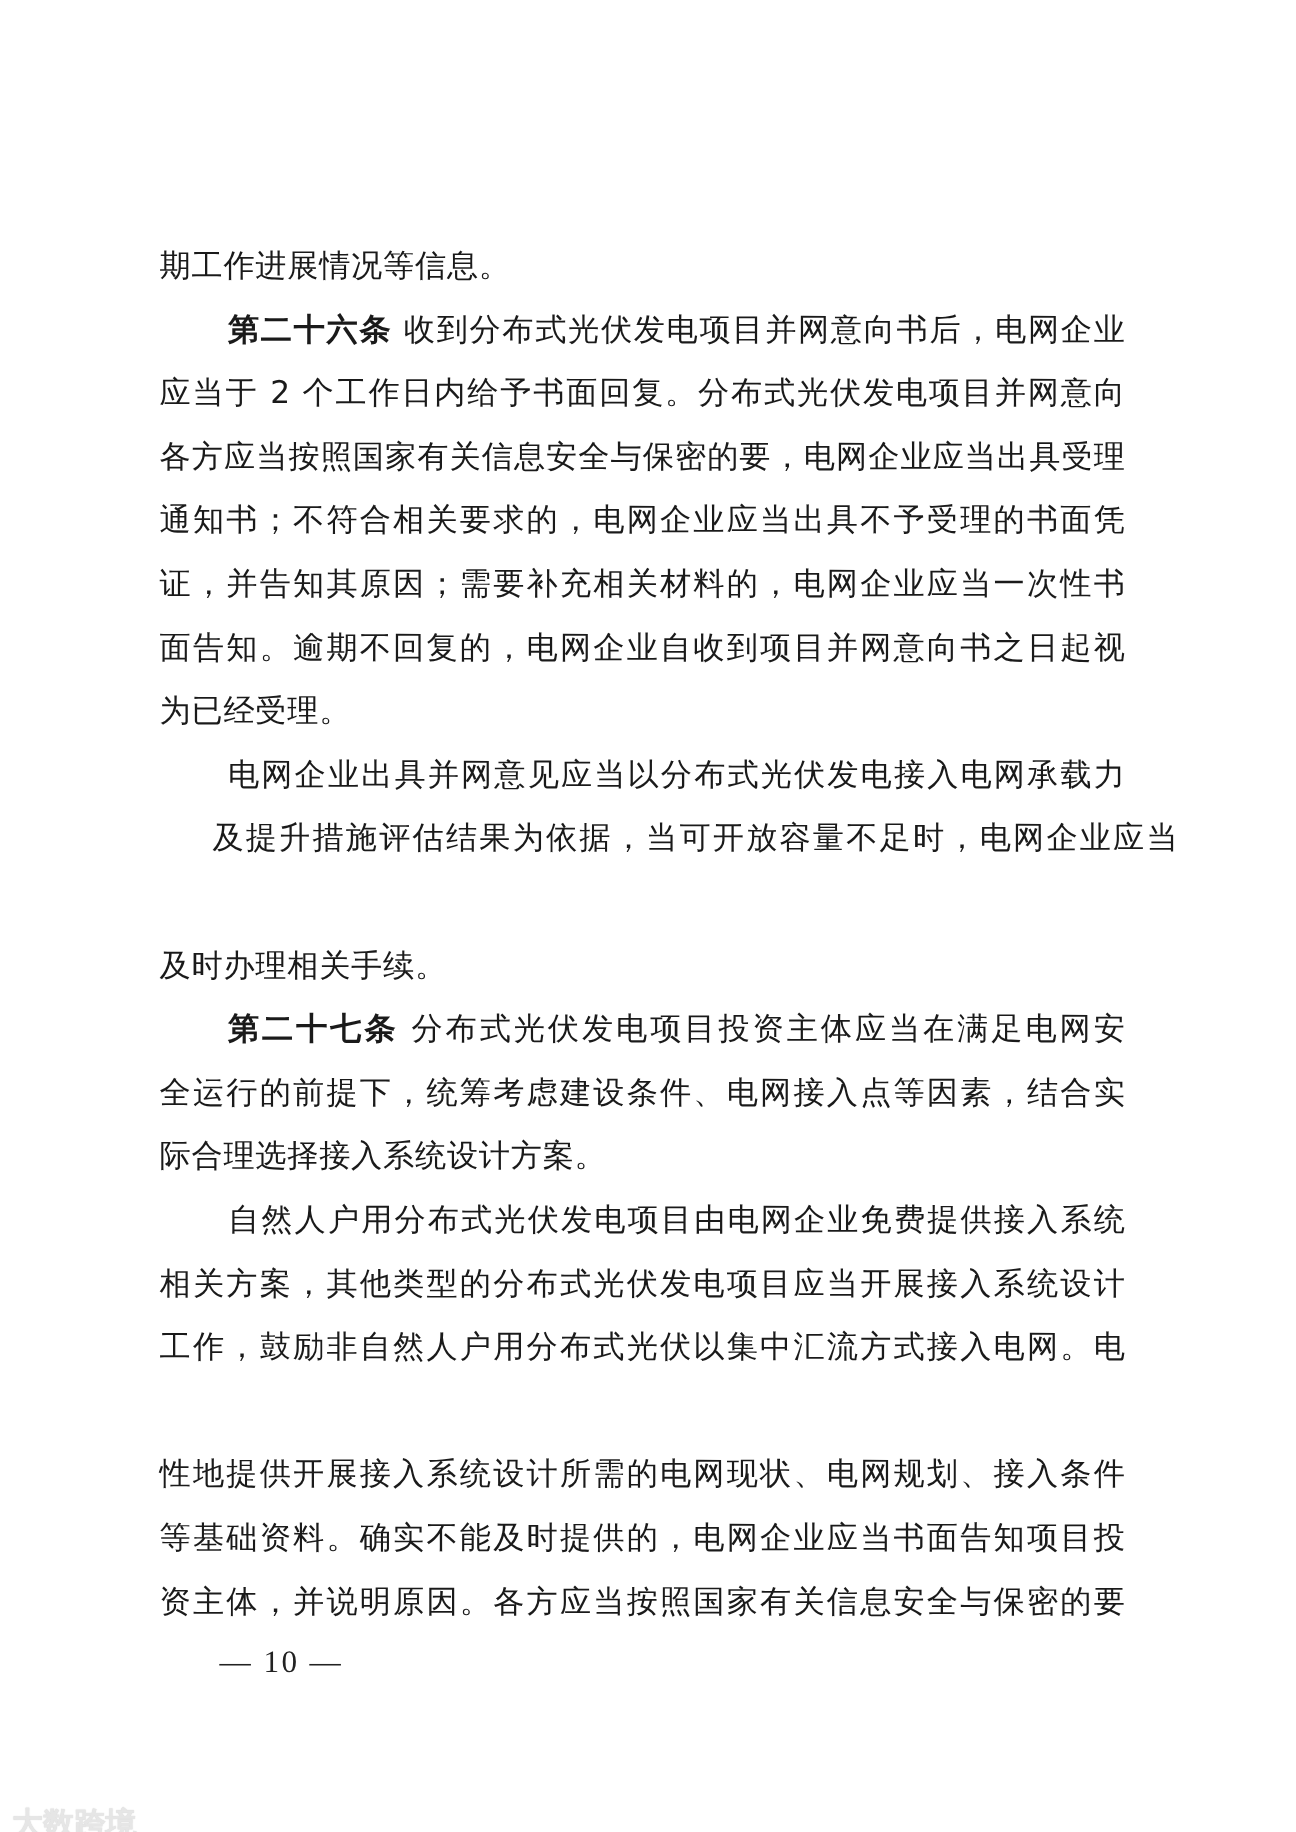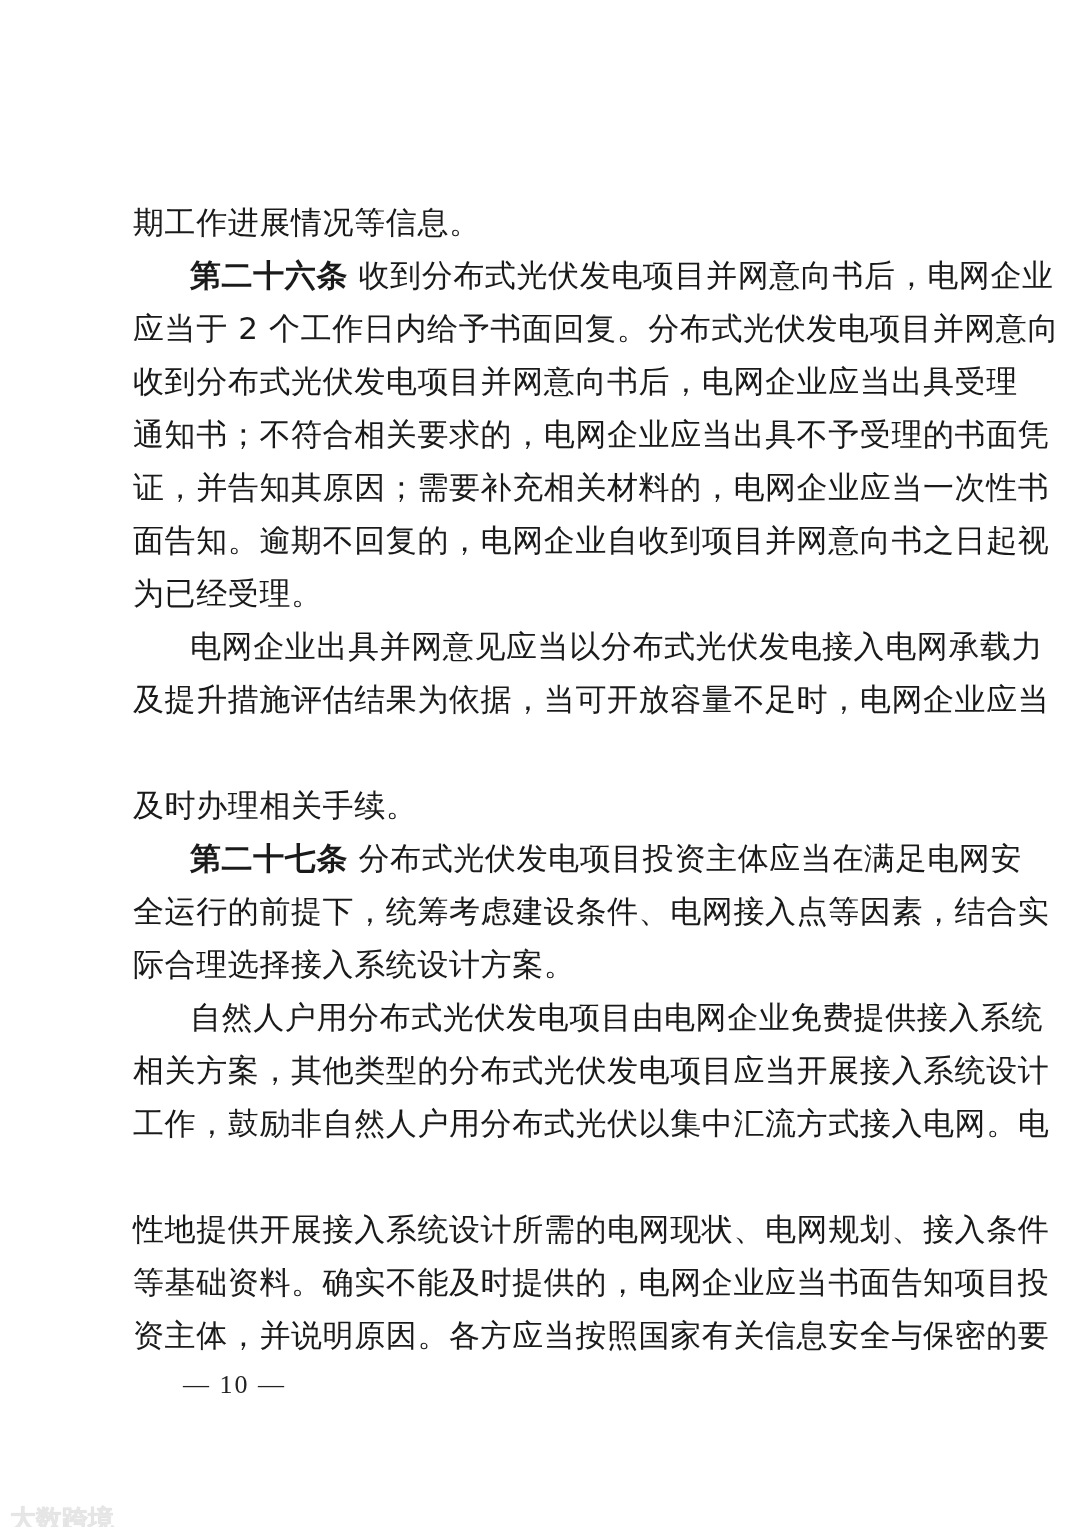--- a/index.html
+++ b/index.html
@@ -1,42 +1,42 @@
 <!DOCTYPE html>
 <html><head>
 <meta charset="utf-8">
 <style>
   html, body { margin:0; padding:0; background:#ffffff; }
   body { width:1080px; height:1527px; position:relative; overflow:hidden;
          font-family: "DejaVu Sans", "Liberation Sans", sans-serif; color:#1a1a1a; }
   .page { position:absolute; left:0; top:0; width:1080px; height:1527px; }
-  .line { position:absolute; left:133px; width:805px; font-size:31px; line-height:34px;
+  .line { position:absolute; left:133px; width:805px; font-size:26px; line-height:34px;
           white-space:nowrap; letter-spacing:0.6px; text-align:justify; text-align-last:justify; }
   .line.last { text-align:left; text-align-last:left; }
   .line.indent { left:190px; width:748px; }
   .bold { font-weight:bold; }
   .pagenum { position:absolute; left:183px; top:1370px; font-family:"Liberation Serif", serif;
              font-size:26px; color:#222; letter-spacing:2px; }
   .watermark { position:absolute; left:10px; top:1502px; font-size:26px; color:#e6e6e6;
                font-weight:bold; text-shadow:0 0 1px #cfcfcf; }
 </style>
 </head>
 <body>
 
 <div class="page" id="page">
     <div class="line last" style="top: 205px;"><span>期工作进展情况等信息。</span></div>
     <div class="line indent" style="top: 258px;"><span class="bold">第二十六条</span><span> 收到分布式光伏发电项目并网意向书后，电网企业</span></div>
     <div class="line" style="top: 311px;"><span>应当于 2 个工作日内给予书面回复。分布式光伏发电项目并网意向</span></div>
-    <div class="line" style="top: 364px;"><span>收到分布式光伏发电项目并网意向书后，电网企业应当出具受理</span></div>
+    <div class="line" style="top: 364px;"><span>各方应当按照国家有关信息安全与保密的要，电网企业应当出具受理</span></div>
     <div class="line" style="top: 417px;"><span>通知书；不符合相关要求的，电网企业应当出具不予受理的书面凭</span></div>
     <div class="line" style="top: 470px;"><span>证，并告知其原因；需要补充相关材料的，电网企业应当一次性书</span></div>
     <div class="line" style="top: 523px;"><span>面告知。逾期不回复的，电网企业自收到项目并网意向书之日起视</span></div>
     <div class="line indent" style="top: 629px;"><span>电网企业出具并网意见应当以分布式光伏发电接入电网承载力</span></div>
     <div class="line last" style="top: 576px;"><span>为已经受理。</span></div>
-    <div class="line" style="top: 682px;"><span>及提升措施评估结果为依据，当可开放容量不足时，电网企业应当</span></div>
+    <div class="line" style="top: 682px; margin-left: 44px;"><span>及提升措施评估结果为依据，当可开放容量不足时，电网企业应当</span></div>
     <div class="line last" style="top: 788px;"><span>及时办理相关手续。</span></div>
     <div class="line indent" style="top: 841px;"><span class="bold">第二十七条</span><span> 分布式光伏发电项目投资主体应当在满足电网安</span></div>
     <div class="line" style="top: 894px;"><span>全运行的前提下，统筹考虑建设条件、电网接入点等因素，结合实</span></div>
     <div class="line last" style="top: 947px;"><span>际合理选择接入系统设计方案。</span></div>
     <div class="line" style="top: 1053px;"><span>相关方案，其他类型的分布式光伏发电项目应当开展接入系统设计</span></div>
     <div class="line indent" style="top: 1000px;"><span>自然人户用分布式光伏发电项目由电网企业免费提供接入系统</span></div>
     <div class="line" style="top: 1106px;"><span>工作，鼓励非自然人户用分布式光伏以集中汇流方式接入电网。电</span></div>
     <div class="line" style="top: 1212px;"><span>性地提供开展接入系统设计所需的电网现状、电网规划、接入条件</span></div>
     <div class="line" style="top: 1265px;"><span>等基础资料。确实不能及时提供的，电网企业应当书面告知项目投</span></div>
     <div class="line" style="top: 1318px;"><span>资主体，并说明原因。各方应当按照国家有关信息安全与保密的要</span></div>

